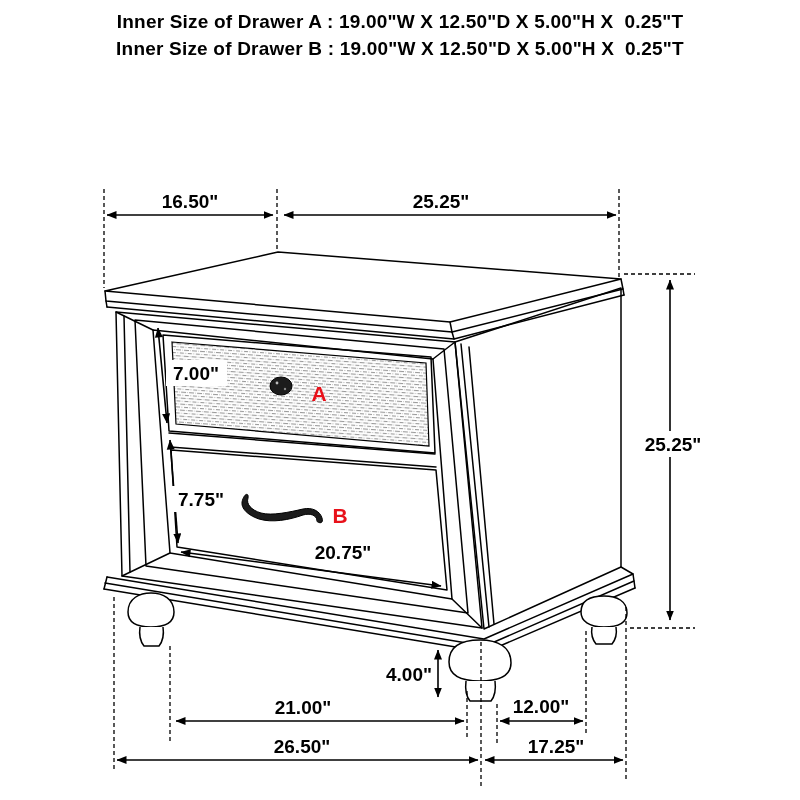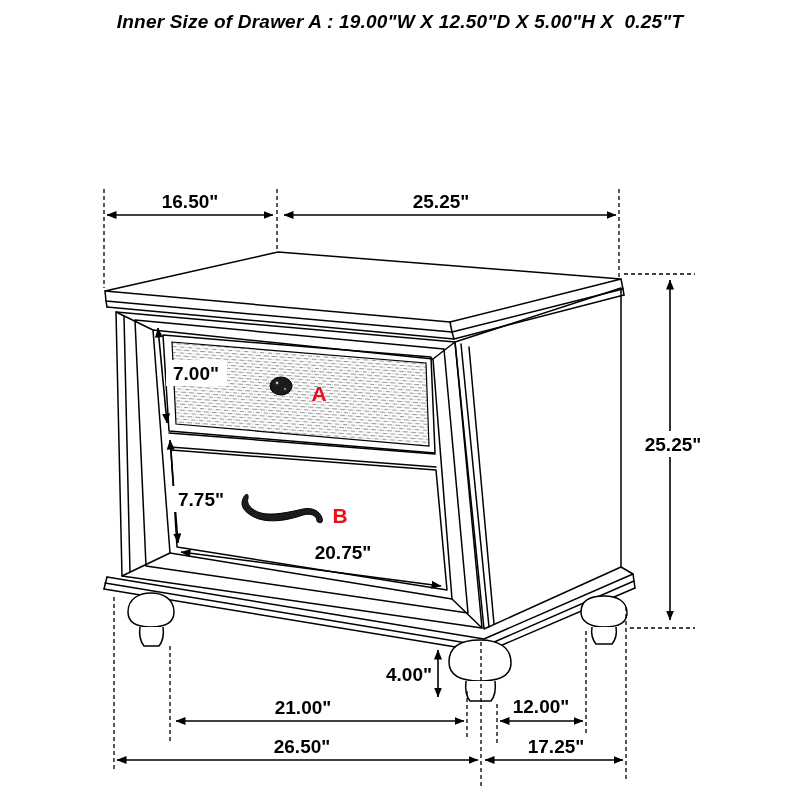--- a/index.html
+++ b/index.html
@@ -1,31 +1,32 @@
 <!DOCTYPE html>
 <html><head>
 <meta charset="utf-8">
 <style>
   html,body{margin:0;padding:0;background:#fff;}
   body{width:800px;height:800px;position:relative;font-family:"Liberation Sans",sans-serif;}
-  .header{position:absolute;top:8px;left:0;width:800px;text-align:center;font-style:italic;}
+  .header{position:absolute;top:8px;left:0;width:800px;text-align:center;}
   .header div{white-space:pre;font-size:19px;font-weight:bold;color:#000;line-height:27px;letter-spacing:.2px;}
   svg{position:absolute;top:0;left:0;}
   .fl{fill:none;stroke:#000;stroke-width:1.5;stroke-linejoin:round;stroke-linecap:round;}
   .flw{fill:#fff;stroke:#000;stroke-width:1.5;stroke-linejoin:round;}
   .dim{stroke:#000;stroke-width:1.6;fill:none;}
   .dash{stroke:#000;stroke-width:1.3;stroke-dasharray:4 3;fill:none;}
   text.dimlab{font-family:"Liberation Sans",sans-serif;font-size:19px;font-weight:bold;fill:#000;text-anchor:middle;}
   text.redlab{font-family:"Liberation Sans",sans-serif;font-size:21px;font-weight:bold;text-anchor:middle;}
 </style>
 </head>
 <body>
 
 <div class="header">
   <div>Inner Size of Drawer A : 19.00"W X 12.50"D X 5.00"H X  0.25"T</div>
+  <div>Inner Size of Drawer B : 19.00"W X 12.50"D X 5.00"H X  0.25"T</div>
 </div>
 
 <svg width="800" height="800" viewBox="0 0 800 800">
   <defs>
     <marker id="ae" markerWidth="11" markerHeight="9" refX="9.5" refY="4" orient="auto" markerUnits="userSpaceOnUse">
       <path d="M0,0 L10,4 L0,8 Z" fill="#000"></path>
     </marker>
     <marker id="as" markerWidth="11" markerHeight="9" refX="0.5" refY="4" orient="auto" markerUnits="userSpaceOnUse">
       <path d="M10,0 L0,4 L10,8 Z" fill="#000"></path>
     </marker>

